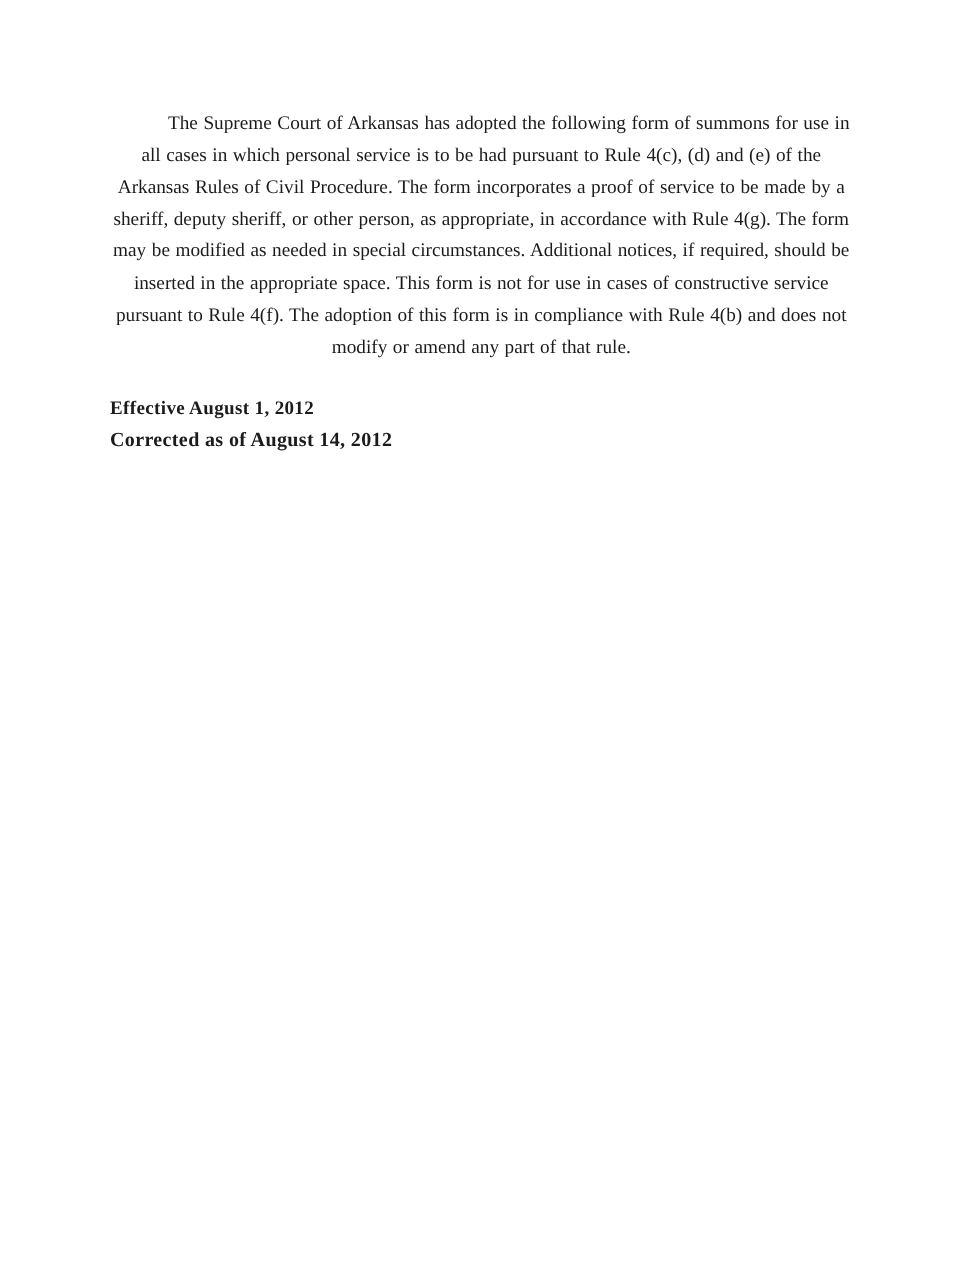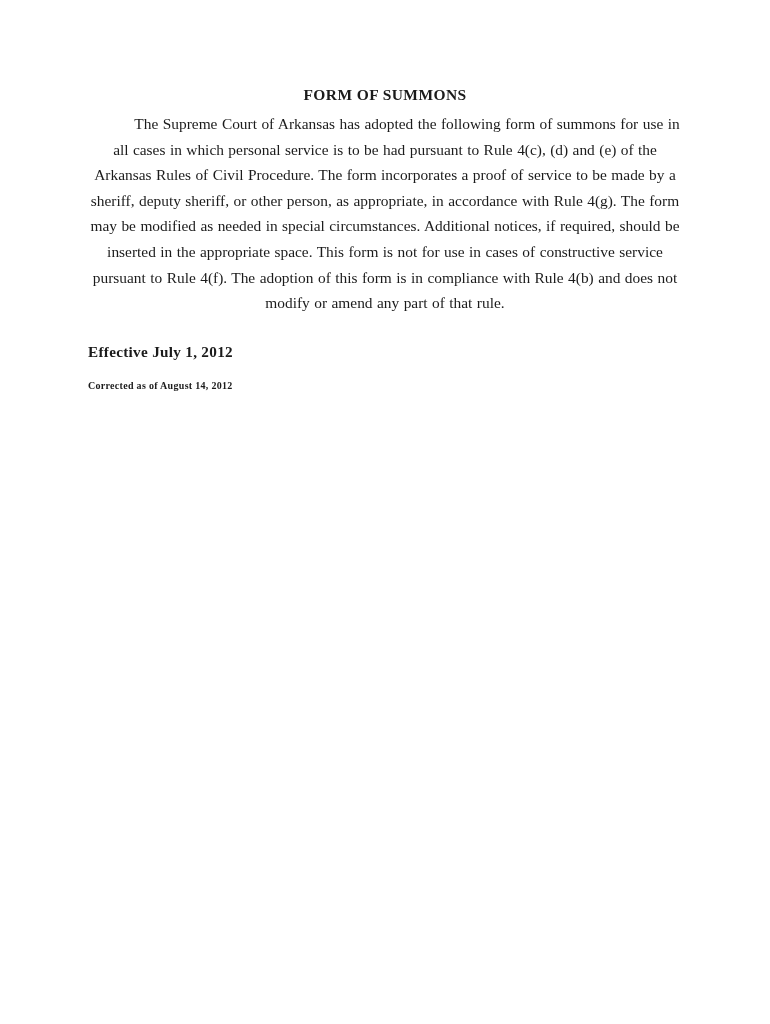--- a/index.html
+++ b/index.html
@@ -38,29 +38,28 @@
     text-indent: 44px;
     word-spacing: 0.6px;
   }
   .effective-line {
     margin: 27px 0 0 0;
     font-size: 15.2px;
     font-weight: bold;
     letter-spacing: 0.3px;
   }
   .corrected-line {
-    margin: 19px 0 0 0;
-    font-size: 10px;
+    margin: 8px 0 0 0;
+    font-size: 16px;
     font-weight: bold;
     letter-spacing: 0.3px;
   }
 </style>
 </head>
 <body>
 
 <div class="page">
   <div class="doc-body">
-    <h1 class="doc-title">FORM OF SUMMONS</h1>
     <p class="doc-paragraph">The Supreme Court of Arkansas has adopted the following form of summons for use in all cases in which personal service is to be had pursuant to Rule 4(c), (d) and (e) of the Arkansas Rules of Civil Procedure.  The form incorporates a proof of service to be made by a sheriff, deputy sheriff, or other person, as appropriate, in accordance with Rule 4(g).  The form may be modified as needed in special circumstances.  Additional notices, if required, should be inserted in the appropriate space.  This form is not for use in cases of constructive service pursuant to Rule 4(f).  The adoption of this form is in compliance with Rule 4(b) and does not modify or amend any part of that rule.</p>
-    <p class="effective-line">Effective July 1, 2012</p>
+    <p class="effective-line">Effective August 1, 2012</p>
     <p class="corrected-line">Corrected as of August 14, 2012</p>
   </div>
 </div>
 
 </body></html>

